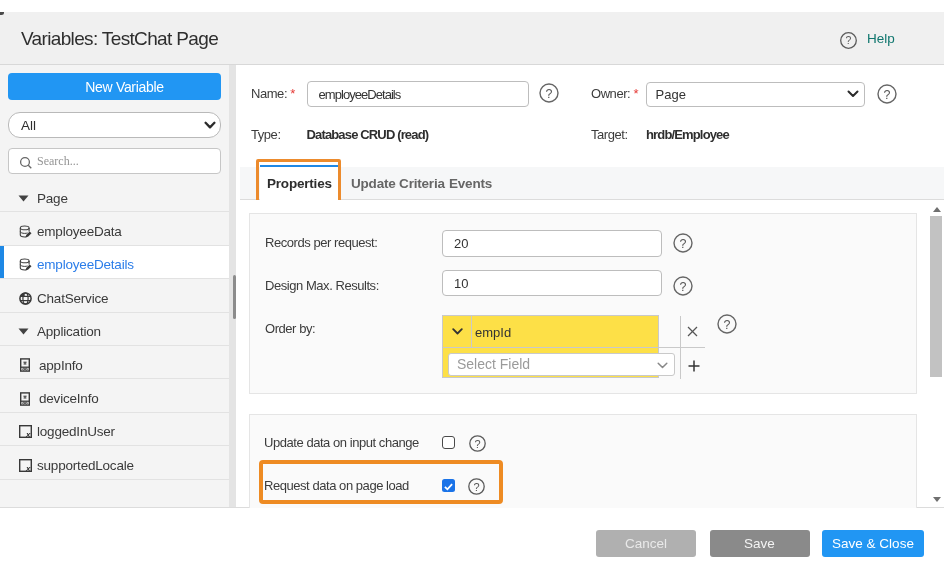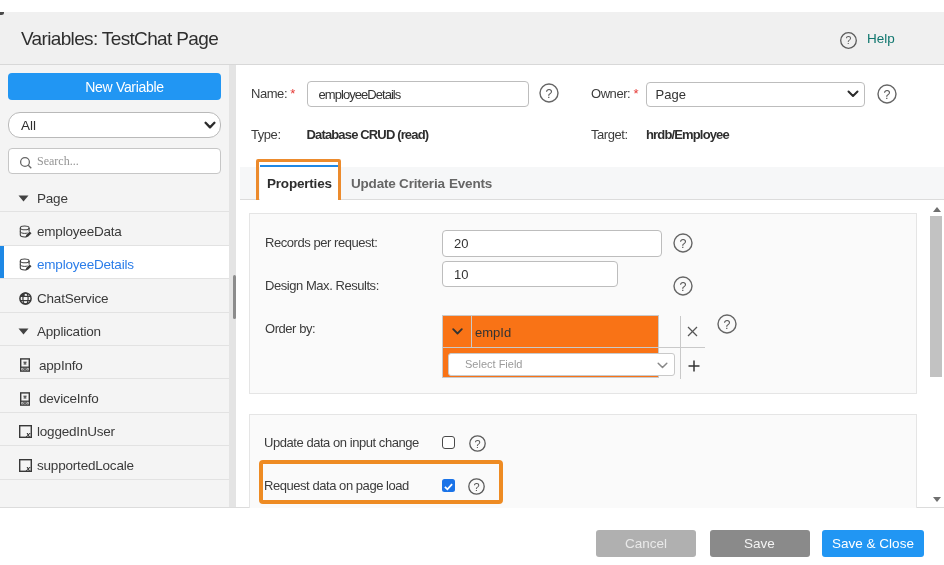--- a/index.html
+++ b/index.html
@@ -239,40 +239,40 @@
   <div class="abs" id="orangeTab"></div>
 
   <div class="abs" id="scroll"></div>
 
   <div class="card" style="left:249px;top:201px;width:668px;height:181px"></div>
   <div class="abs vc flbl" style="left:265px;top:231px">Records per request:</div>
   <div class="inp" style="left:442px;top:217.5px;width:220px;height:27px">
       <span>20</span>
     </div>
   <div class="abs vc flbl" style="left:265px;top:274px">Design Max. Results:</div>
-  <div class="inp" style="left:442px;top:249px;width:176px;height:26px">
+  <div class="inp" style="left:442px;top:258px;width:220px;height:26px">
       <span>10</span>
     </div>
   <div class="abs vc flbl" style="left:265px;top:317px">Order by:</div>
 
-  <div class="abs" style="left:442px;top:302.5px;width:217px;height:63px;background:#f97316;border:1px solid #c9c9c9">
+  <div class="abs" style="left:442px;top:302.5px;width:217px;height:63px;background:#fde047;border:1px solid #c9c9c9">
     <div style="position:absolute;left:0;top:0;width:29px;height:31px;border-right:1px solid #c9c9c9">
       <svg style="position:absolute;left:9px;top:12px" width="11" height="7" viewBox="0 0 11 7">
         <path d="M1.2 1.2 L5.5 5.5 L9.8 1.2" fill="none" stroke="#333" stroke-width="1.8" stroke-linecap="round" stroke-linejoin="round"></path>
       </svg>
     </div>
     <span style="position:absolute;left:32px;top:16px;transform:translateY(-50%);font-size:13px;color:#333">empId</span>
     <div style="position:absolute;left:0;top:31px;width:261.5px;height:0;border-top:1px solid #c9c9c9"></div>
     <div style="position:absolute;left:236.5px;top:0;width:0;height:63px;border-left:1px solid #c9c9c9"></div>
     <svg style="position:absolute;left:244px;top:10px" width="11" height="11" viewBox="0 0 11 11">
       <line x1="1" y1="1" x2="10" y2="10" stroke="#555" stroke-width="1.3"></line>
       <line x1="10" y1="1" x2="1" y2="10" stroke="#555" stroke-width="1.3"></line>
     </svg>
     <div style="position:absolute;left:5px;top:37px;width:227px;height:23.5px;background:#fff;border:1px solid #c9c9c9;border-radius:3px">
-      <span style="position:absolute;left:16px;top:50%;transform:translateY(-50%);font-size:11px;color:#9a9a9a">Select Field</span>
+      <span style="position:absolute;left:8px;top:50%;transform:translateY(-50%);font-size:14px;color:#9a9a9a">Select Field</span>
       <svg style="position:absolute;right:6px;top:8px" width="11" height="7" viewBox="0 0 11 7">
         <path d="M1.2 1.2 L5.5 5.5 L9.8 1.2" fill="none" stroke="#888" stroke-width="1.5" stroke-linecap="round" stroke-linejoin="round"></path>
       </svg>
     </div>
     <svg style="position:absolute;left:245px;top:44px" width="12" height="12" viewBox="0 0 12 12">
       <line x1="6" y1="0.5" x2="6" y2="11.5" stroke="#333" stroke-width="1.5"></line>
       <line x1="0.5" y1="6" x2="11.5" y2="6" stroke="#333" stroke-width="1.5"></line>
     </svg>
   </div>
 

